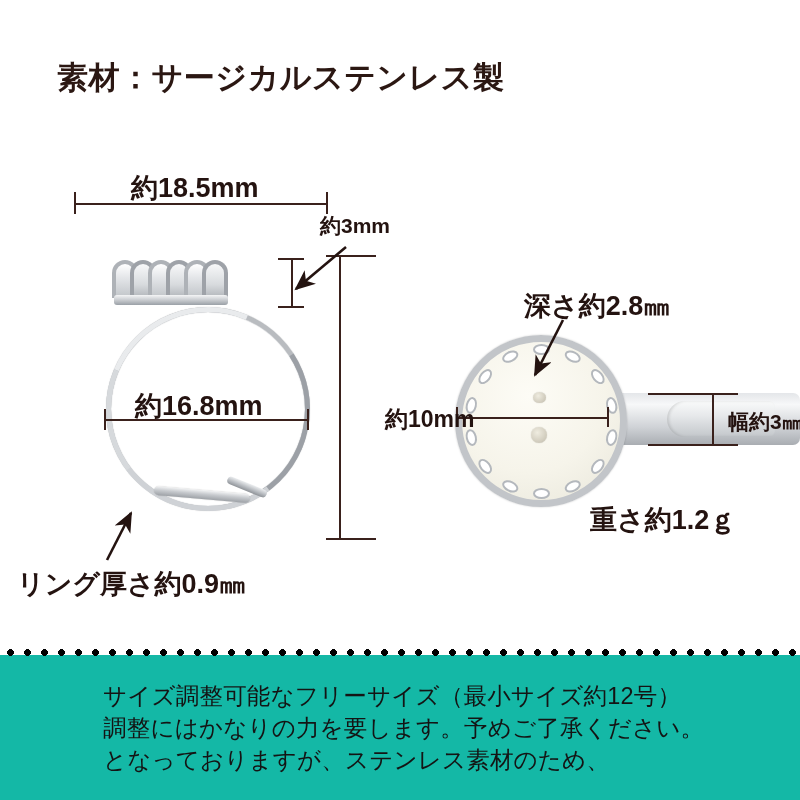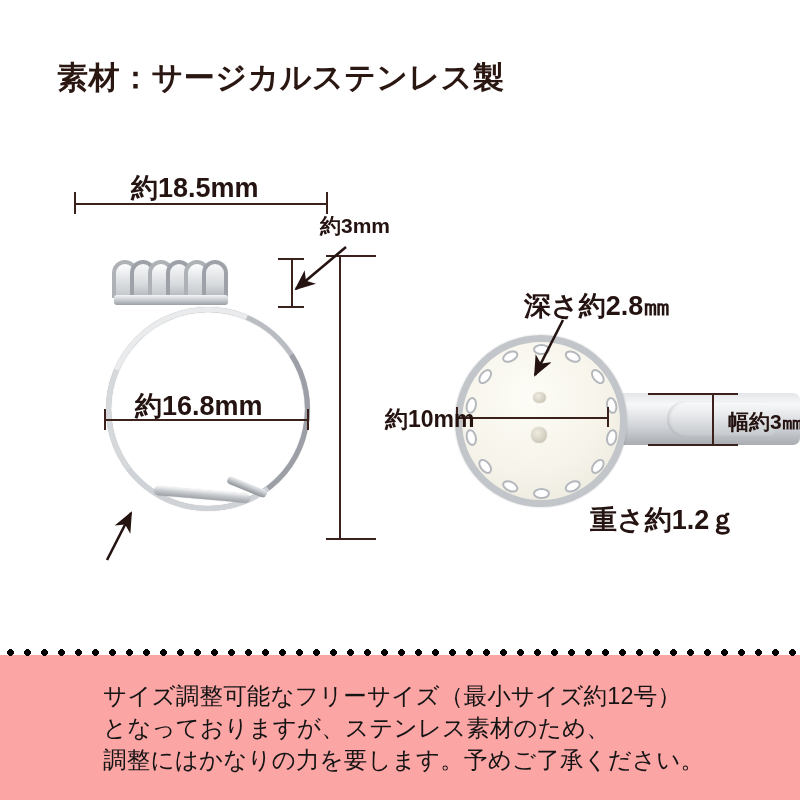--- a/index.html
+++ b/index.html
@@ -249,21 +249,21 @@
     border-radius: 3px;
   }
 
   
   .notice {
     position: absolute;
     left: 0;
     top: 655px;
     width: 800px;
     height: 145px;
-    background: #fca5a5;
+    background: #14b8a6;
   }
   .dotted-rule {
     position: absolute;
     left: 0;
     top: 648px;
     width: 800px;
     height: 9px;
     background-image: radial-gradient(circle, #000 0 3.4px, rgba(0,0,0,0) 3.6px);
     background-size: 17px 9px;
     background-repeat: repeat-x;
@@ -344,20 +344,21 @@
 
   <div class="dim-line-v" style="left:339px; top:255px; height:285px;"></div>
   <div class="cap-h" style="left:326px; top:255px; width:50px;"></div>
   <div class="cap-h" style="left:326px; top:538px; width:50px;"></div>
 
   <div class="dim-line-h" style="left:104px; top:419px; width:205px;"></div>
   <div class="cap-v" style="left:104px; top:409px; height:21px;"></div>
   <div class="cap-v" style="left:307px; top:409px; height:21px;"></div>
   <div class="dim-label lbl-lg" style="left:135px; top:388px;">約16.8mm</div>
 
+  <div class="dim-label lbl-lg" style="left:17px; top:566px; font-weight:bold;">リング厚さ約0.9㎜</div>
 
   <div class="dim-label lbl-lg" style="left:524px; top:288px; font-weight:bold;">深さ約2.8㎜</div>
 
   <div class="dim-line-h" style="left:456px; top:417px; width:153px;"></div>
   <div class="cap-v" style="left:456px; top:407px; height:20px;"></div>
   <div class="cap-v" style="left:607px; top:407px; height:20px;"></div>
   <div class="dim-label lbl-md" style="left:385px; top:404px;">約10mm</div>
 
   <div class="cap-h" style="left:648px; top:393px; width:90px;"></div>
   <div class="cap-h" style="left:648px; top:444px; width:90px;"></div>
@@ -376,19 +377,19 @@
     <line x1="346" y1="247" x2="296" y2="289" stroke="#241310" stroke-width="2.6" marker-end="url(#ah)"></line>
 
     <line x1="107" y1="560" x2="131" y2="513" stroke="#241310" stroke-width="2.6" marker-end="url(#ah)"></line>
 
     <line x1="563" y1="320" x2="535" y2="375" stroke="#241310" stroke-width="2.6" marker-end="url(#ah)"></line>
   </svg>
 
   <div class="notice">
     <div class="notice-text">
       <div>サイズ調整可能なフリーサイズ（最小サイズ約12号）</div>
+      <div>調整にはかなりの力を要します。予めご了承ください。</div>
       <div>となっておりますが、ステンレス素材のため、</div>
-      <div>調整にはかなりの力を要します。予めご了承ください。</div>
     </div>
   </div>
   <div class="dotted-rule"></div>
 
 </div>
 
 </body></html>

